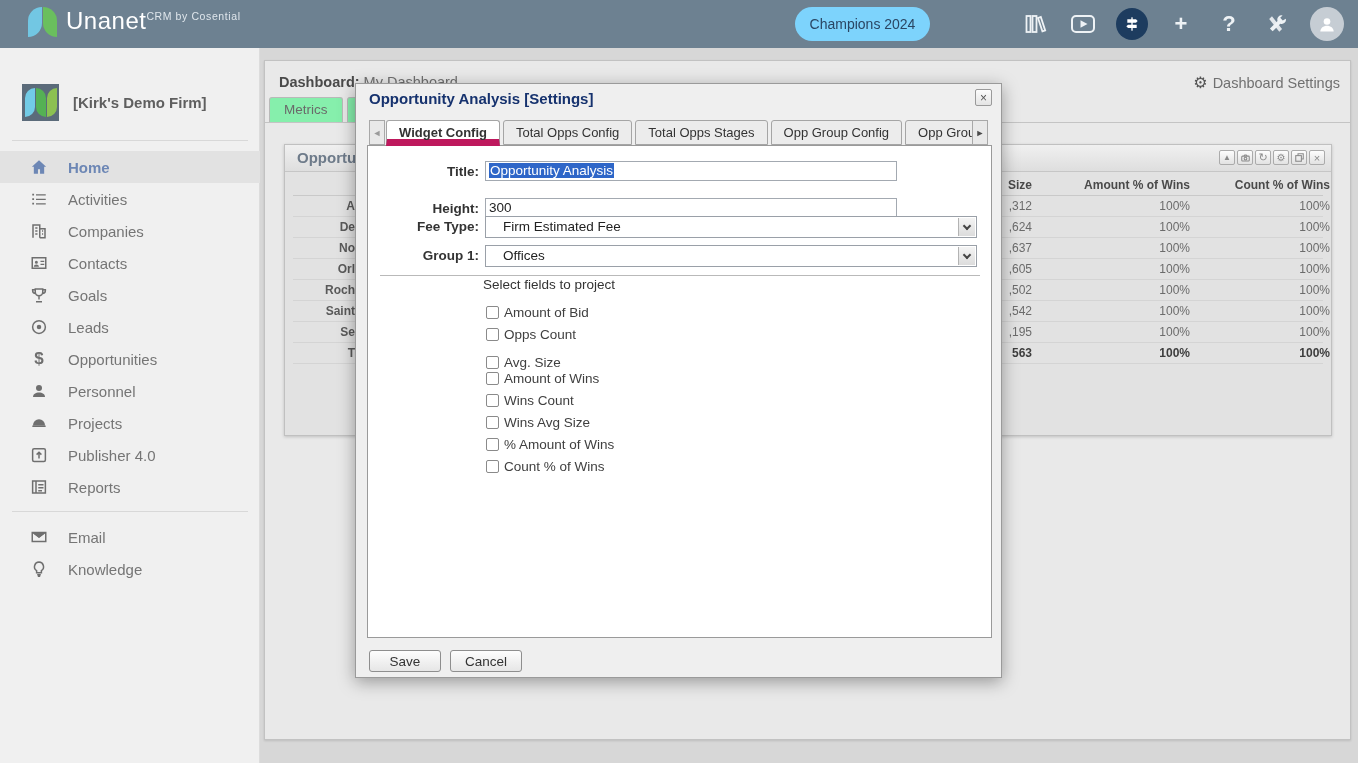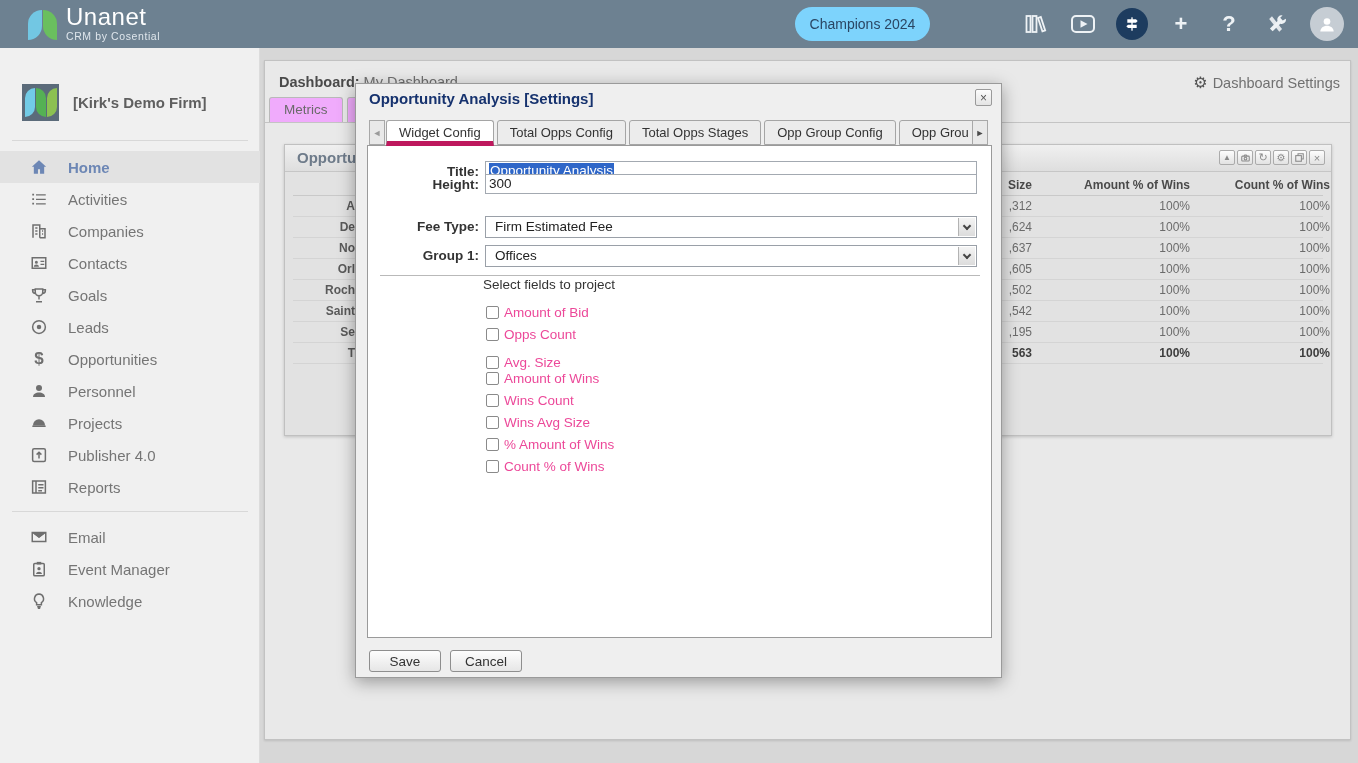--- a/index.html
+++ b/index.html
@@ -6,21 +6,21 @@
   html,body { width:1358px; height:763px; overflow:hidden; font-family:"Liberation Sans", sans-serif; background:#d7d7d7; }
   .stage { position:relative; width:1358px; height:763px; }
 
   
   .topbar { position:absolute; left:0; top:0; width:1358px; height:48px; background:#6d8191; z-index:5; }
   .brand { position:absolute; left:28px; top:5px; display:flex; align-items:center; }
   .brand-mark { width:30px; height:30px; position:relative; margin-right:8px; margin-top:2px; }
   .leaf { position:absolute; top:0; width:14px; height:30px; }
   .leaf.l { left:0; background:#72c7e3; border-radius:14px 0 14px 0; }
   .leaf.r { left:15px; background:#6abf5e; border-radius:0 14px 0 14px; }
-  .brand-texts { display:flex; flex-direction:column; }
+  .brand-texts { display:flex; flex-direction:row; }
   .brand-name { color:#fff; font-size:24px; letter-spacing:.5px; line-height:24px; }
   .brand-sub { color:#dfe6ec; font-size:10.5px; letter-spacing:.6px; margin-top:1px; }
   .searchwrap { position:absolute; left:200px; top:7px; width:545px; height:34px; }
   .searchwrap input { width:100%; height:100%; background:#5f7384; border:none; border-radius:3px; color:#f0f4f7; font-size:14px; padding-left:38px; outline:none; font-family:"Liberation Sans", sans-serif; }
   .searchwrap input::placeholder { color:#ccd6de; opacity:1; }
   .searchwrap svg { position:absolute; left:12px; top:9px; }
   .pill { position:absolute; left:795px; top:7px; width:135px; height:34px; background:#7dd3fc; border:none; border-radius:17px; color:#2a4663; font-size:14px; cursor:pointer; font-family:"Liberation Sans", sans-serif; }
   .tb-icons { position:absolute; right:14px; top:0; height:48px; display:flex; align-items:center; gap:18px; }
   .tb-ic { width:30px; height:30px; display:flex; align-items:center; justify-content:center; color:#eef2f5; cursor:pointer; }
   .tb-ic.glyph { font-size:22px; font-weight:bold; }
@@ -46,21 +46,21 @@
   .sicon .dollar { font-size:17px; font-weight:bold; line-height:16px; }
 
   
   .panel { position:absolute; left:264px; top:60px; width:1087px; height:680px; background:#e9e9e9; border:1px solid #c2c2c2; box-shadow:0 1px 2px rgba(0,0,0,.12); z-index:1; }
   .dash-head { position:absolute; left:14px; top:13px; font-size:14.5px; }
   .dash-label { font-weight:bold; color:#4a4a4a; }
   .dash-link { color:#6f6f6f; text-decoration:underline; cursor:pointer; }
   .dash-settings { position:absolute; right:10px; top:12px; color:#707070; font-size:14.5px; display:flex; align-items:center; gap:5px; cursor:pointer; }
   .dash-settings .gear { font-size:16px; color:#555; }
   .dash-tabs { position:absolute; left:4px; top:36px; display:flex; gap:4px; }
-  .dtab { height:25px; line-height:23px; padding:0 14px; background:#f0abfc; border:1px solid #b9b9b9; border-bottom:none; border-radius:3px 3px 0 0; color:#6a6a6a; font-size:13.5px; cursor:pointer; }
+  .dtab { height:25px; line-height:23px; padding:0 14px; background:#86efac; border:1px solid #b9b9b9; border-bottom:none; border-radius:3px 3px 0 0; color:#6a6a6a; font-size:13.5px; cursor:pointer; }
   .dash-tabline { position:absolute; left:0; top:61px; width:100%; height:1px; background:#c4c4c4; }
 
   
   .widget { position:absolute; left:19px; top:83px; width:1048px; height:292px; background:#e2e2e2; border:1px solid #c0c0c0; box-shadow:0 1px 3px rgba(0,0,0,.18); }
   .whead { position:absolute; left:0; top:0; width:100%; height:27px; background:linear-gradient(#f0f0f0,#dedede); border-bottom:1px solid #c6c6c6; }
   .wtitle { position:absolute; left:12px; top:4px; font-size:15px; font-weight:bold; color:#6e7b8a; width:60px; overflow:hidden; white-space:nowrap; }
   .wctrl { position:absolute; right:6px; top:5px; display:flex; gap:2px; }
   .wbtn { width:16px; height:15px; background:linear-gradient(#fdfdfd,#e2e2e2); border:1px solid #ababab; border-radius:2px; font-size:8px; color:#8a8a8a; display:flex; align-items:center; justify-content:center; cursor:pointer; padding:0; }
   .wtable { position:absolute; left:8px; top:30px; right:8px; }
   .wrow { position:absolute; height:21px; line-height:21px; font-size:12px; color:#6b6b6b; left:0; right:0; border-bottom:1px solid #d4d4d4; }
@@ -74,35 +74,35 @@
   
   .modal { position:absolute; left:355px; top:83px; width:647px; height:595px; background:#efefef; border:1px solid #9a9a9a; box-shadow:0 4px 16px rgba(0,0,0,.35); z-index:10; }
   .m-title { position:absolute; left:13px; top:6px; font-size:15px; font-weight:bold; color:#16326e; }
   .m-close { position:absolute; right:9px; top:5px; width:17px; height:17px; background:linear-gradient(#fcfcfc,#e4e4e4); border:1px solid #9a9a9a; border-radius:2px; color:#555; font-size:12px; line-height:14px; text-align:center; cursor:pointer; padding:0; }
   .m-tabstrip { position:absolute; left:13px; top:36px; width:621px; height:25px; }
   .tab-scroll { position:absolute; top:0; width:16px; height:25px; background:#e9e9e9; border:1px solid #a8a8a8; color:#9b9b9b; font-size:9px; display:flex; align-items:center; justify-content:center; cursor:pointer; padding:0; }
   .tab-scroll.left { left:0; }
   .tab-scroll.right { left:603px; color:#4a4a4a; z-index:3; }
   .m-tabs { position:absolute; left:17px; top:0; width:586px; height:26px; display:flex; overflow:hidden; white-space:nowrap; }
   .mtab { flex:0 0 auto; height:25px; line-height:23px; padding:0 12px; margin-right:3px; background:#ececec; border:1px solid #a5a5a5; border-radius:3px 3px 0 0; font-size:13px; color:#333; cursor:pointer; }
-  .mtab.active { background:#fff; font-weight:normal; height:26px; border-bottom:5px solid #be185d; position:relative; z-index:2; }
+  .mtab.active { background:#fff; font-weight:bold; height:26px; border-bottom:7px solid #be185d; position:relative; z-index:2; }
   .m-content { position:absolute; left:11px; top:61px; width:625px; height:493px; background:#fff; border:1px solid #9a9a9a; }
   .frow { position:absolute; left:0; width:100%; height:22px; }
   .flabel { position:absolute; left:10px; width:101px; text-align:right; font-size:13.5px; font-weight:bold; color:#333; line-height:21px; }
-  .finput { position:absolute; left:117px; width:492px; height:20px; border:1px solid #a3a9b1; background:#fff; font-size:13.5px; line-height:18px; padding-left:3px; color:#222; font-family:"Liberation Sans", sans-serif; }
-  .sel-text { position:absolute; left:117px; width:492px; height:22px; border:1px solid #9aa0a8; background:#fff; font-size:13.5px; line-height:20px; padding-left:9px; color:#222; cursor:pointer; }
+  .finput { position:absolute; left:117px; width:412px; height:20px; border:1px solid #a3a9b1; background:#fff; font-size:13.5px; line-height:18px; padding-left:3px; color:#222; font-family:"Liberation Sans", sans-serif; }
+  .sel-text { position:absolute; left:117px; width:492px; height:22px; border:1px solid #9aa0a8; background:#fff; font-size:13.5px; line-height:20px; padding-left:17px; color:#222; cursor:pointer; }
   .sel-btn { position:absolute; right:1px; top:1px; width:17px; height:18px; background:linear-gradient(#f4f4f4,#dcdcdc); border-left:1px solid #b3b3b3; display:flex; align-items:center; justify-content:center; }
   .chev { width:6px; height:6px; border-right:2px solid #444; border-bottom:2px solid #444; transform:rotate(45deg); margin-top:-3px; }
   .seltxt { display:inline; }
   .selection { background:#2e66c8; color:#fff; padding:0 1px; }
   .m-hr { position:absolute; left:12px; top:129px; width:600px; height:1px; background:#b9b9b9; }
   .fields-head { position:absolute; left:115px; top:131px; font-size:13.5px; color:#333; }
   .cbrow { position:absolute; left:118px; height:16px; display:flex; align-items:center; cursor:pointer; }
   .cbox { width:13px; height:13px; background:#fff; border:1px solid #8a8a8a; border-radius:2px; margin-right:5px; }
-  .cblabel { font-size:13.5px; color:#ec4899; }
+  .cblabel { font-size:13.5px; color:#404040; }
   .m-btns { position:absolute; left:13px; top:566px; display:flex; gap:9px; }
   .btn { width:72px; height:22px; background:linear-gradient(#fdfdfd,#e6e6e6); border:1px solid #8e8e8e; border-radius:3px; font-size:13.5px; color:#333; cursor:pointer; font-family:"Liberation Sans", sans-serif; }
 
   svg { display:block; }
 </style>
 </head>
 <body>
 
 <div class="stage">
 
@@ -269,31 +269,20 @@
             <svg width="18" height="18" viewBox="0 0 24 24" fill="currentColor">
               <path d="M2 5h20v14H2zm2 2.3V17h16V7.3l-8 6z"></path>
               <path d="M3 6l9 7 9-7z"></path>
             </svg>
           </span>
         <span class="slabel">Email</span>
       </div>
       <div class="side-item">
         <span class="sicon">
             <svg width="18" height="18" viewBox="0 0 24 24" fill="none" stroke="currentColor" stroke-width="2">
-              <rect x="5" y="4.5" width="14" height="16.5" rx="1.5"></rect>
-              <rect x="9" y="2.5" width="6" height="3.5" fill="currentColor" stroke="none"></rect>
-              <circle cx="12" cy="11.5" r="2.2" fill="currentColor" stroke="none"></circle>
-              <path d="M8 18.5c.4-2 2-3 4-3s3.6 1 4 3z" fill="currentColor" stroke="none"></path>
-            </svg>
-          </span>
-        <span class="slabel">Event Manager</span>
-      </div>
-      <div class="side-item">
-        <span class="sicon">
-            <svg width="18" height="18" viewBox="0 0 24 24" fill="none" stroke="currentColor" stroke-width="2">
               <path d="M12 2.8a6.2 6.2 0 00-3.2 11.4V17h6.4v-2.8A6.2 6.2 0 0012 2.8z"></path>
               <path d="M9.6 19.5h4.8M10.4 21.7h3.2"></path>
             </svg>
           </span>
         <span class="slabel">Knowledge</span>
       </div>
     </div>
   </div>
 
   <div class="panel">
@@ -406,21 +395,21 @@
         <span class="mtab">Opp Grou</span>
       </div>
       <button class="tab-scroll right">►</button>
     </div>
 
     <div class="m-content">
       <div class="frow" style="top:15px;">
         <span class="flabel">Title:</span>
         <div class="finput"><span class="selection">Opportunity Analysis</span></div>
       </div>
-      <div class="frow" style="top:28px;">
+      <div class="frow" style="top:52px;">
         <span class="flabel">Height:</span>
         <div class="finput">300</div>
       </div>
       <div class="frow" style="top:70px;">
         <span class="flabel">Fee Type:</span>
         <div class="sel-text">
           <span class="seltxt">Firm Estimated Fee</span>
           <span class="sel-btn">
               <span class="chev"></span>
             </span>

